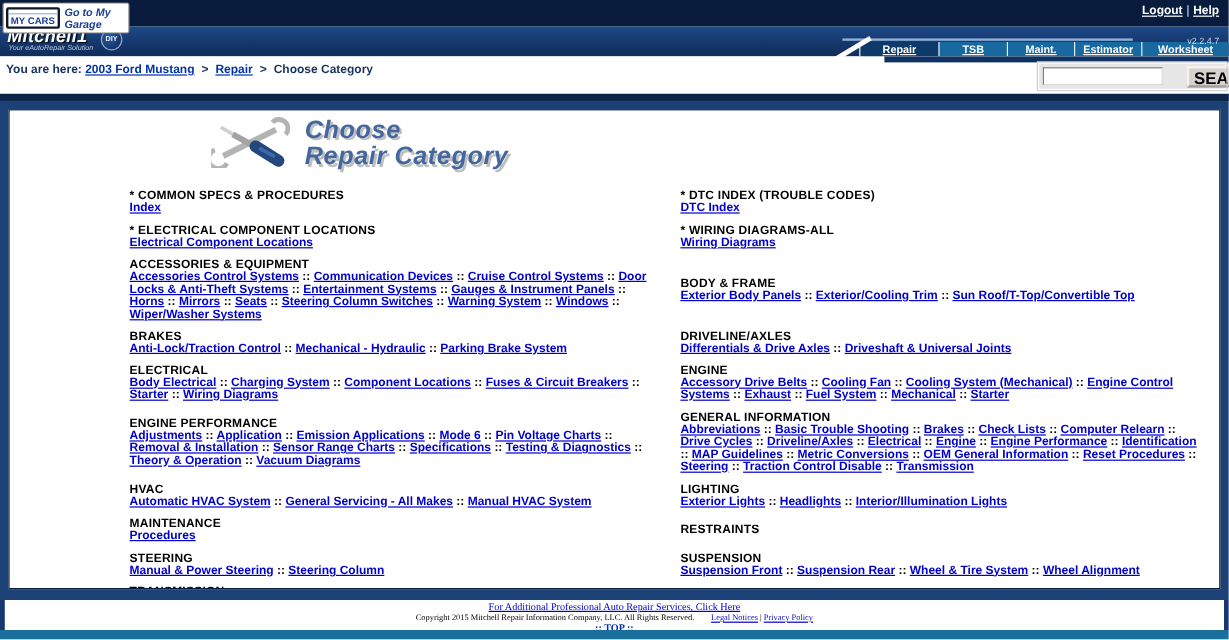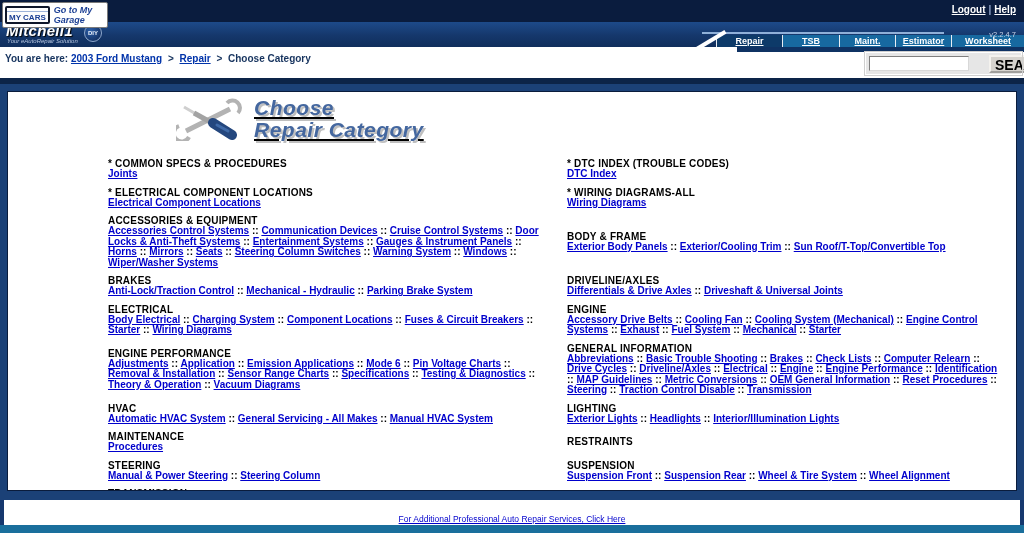--- a/index.html
+++ b/index.html
@@ -58,36 +58,36 @@
   .search-input { width:100px; height:15px; border:1px solid #7f7f7f; border-right-color:#d8d8d8;
                   border-bottom-color:#d8d8d8; font-size:10px; padding:0 2px; }
   .search-btn { margin-left:20px; height:18px; font-size:14px; font-weight:bold; color:#000;
                 background:#d6d3ce; border:2px outset #f4f2ee; padding:0 4px; cursor:pointer;
                 font-family:"Liberation Sans", sans-serif; }
 
   
   .main-wrap { height:422px; border-top:6px solid #0c2448; background:#1b4177; padding:7px 7px 0; }
   .content-panel { height:400px; background:#fff; border:1px solid #0a1c3c; overflow:hidden; }
 
-  .title-area { margin:5px 0 0 168px; display:flex; align-items:flex-start; gap:12px; height:46px;text-decoration:underline; }
+  .title-area { margin:5px 0 0 168px; display:flex; align-items:center; gap:12px; height:46px; }
   .page-title { font-style:italic; font-weight:bold; font-size:21px; line-height:22px;
                 color:#44679f; text-shadow:2px 2px 0 #bfbfbf; letter-spacing:.5px; }
 
   .category-grid { margin:15px 0 0 100px; }
   .cat-row { display:flex; align-items:center; margin-bottom:7px; }
   .cat-cell { width:437px; margin-right:22px; }
   .cat-cell:last-child { margin-right:0; }
   .cat-heading { font-size:10px; font-weight:bold; color:#000; line-height:11px; letter-spacing:.2px; }
   .cat-links { font-size:10px; font-weight:bold; line-height:10.5px; }
   .cat-links a { color:#0000cc; }
   .cat-links .sep { color:#000; text-decoration:none; }
 
   
   .footer { height:25px; background:#fff; border-left:4px solid #16386e; border-right:4px solid #16386e;
-            text-align:center; padding-top:15px; overflow:hidden; }
+            text-align:center; padding-top:1px; overflow:hidden;font-family:Liberation Serif, serif; }
   .promo { font-size:8.5px; line-height:9px; }
   .promo a { color:#0000cc; }
   .copy { font-size:7px; line-height:8px; color:#000; margin-top:1px; }
   .copy a { color:#0000cc; }
   .copy .gap { display:inline-block; width:14px; }
   .top-line { font-size:8.5px; line-height:8px; font-weight:bold; }
   .top-line a { color:#0033aa; }
   .bottom-bar { height:8px; background:#1a6f9c; }
 </style>
 </head>
@@ -157,21 +157,21 @@
       <div class="page-title">
         <div>Choose</div>
         <div>Repair Category</div>
       </div>
     </div>
 
     <div class="category-grid">
         <div class="cat-row">
           <div class="cat-cell">
             <div class="cat-heading">* COMMON SPECS &amp; PROCEDURES</div>
-            <div class="cat-links"><a href="#">Joints</a></div>
+            <div class="cat-links"><a href="#">Index</a></div>
           </div>
           <div class="cat-cell">
             <div class="cat-heading">* DTC INDEX (TROUBLE CODES)</div>
             <div class="cat-links"><a href="#">DTC Index</a></div>
           </div>
         </div>
         <div class="cat-row">
           <div class="cat-cell">
             <div class="cat-heading">* ELECTRICAL COMPONENT LOCATIONS</div>
             <div class="cat-links"><a href="#">Electrical Component Locations</a></div>

